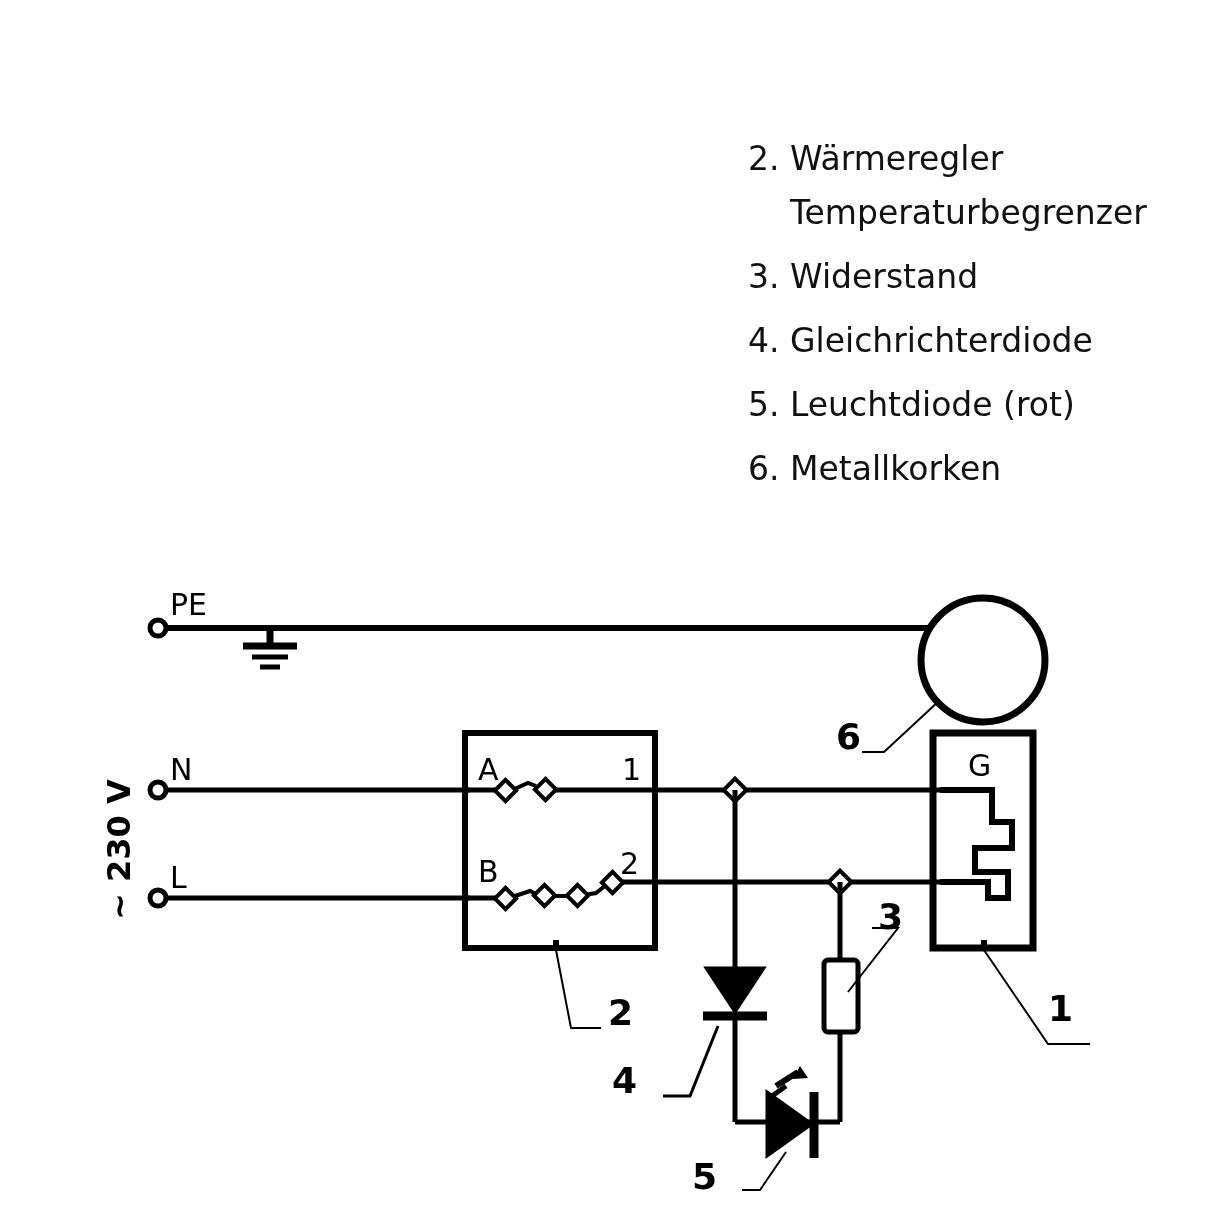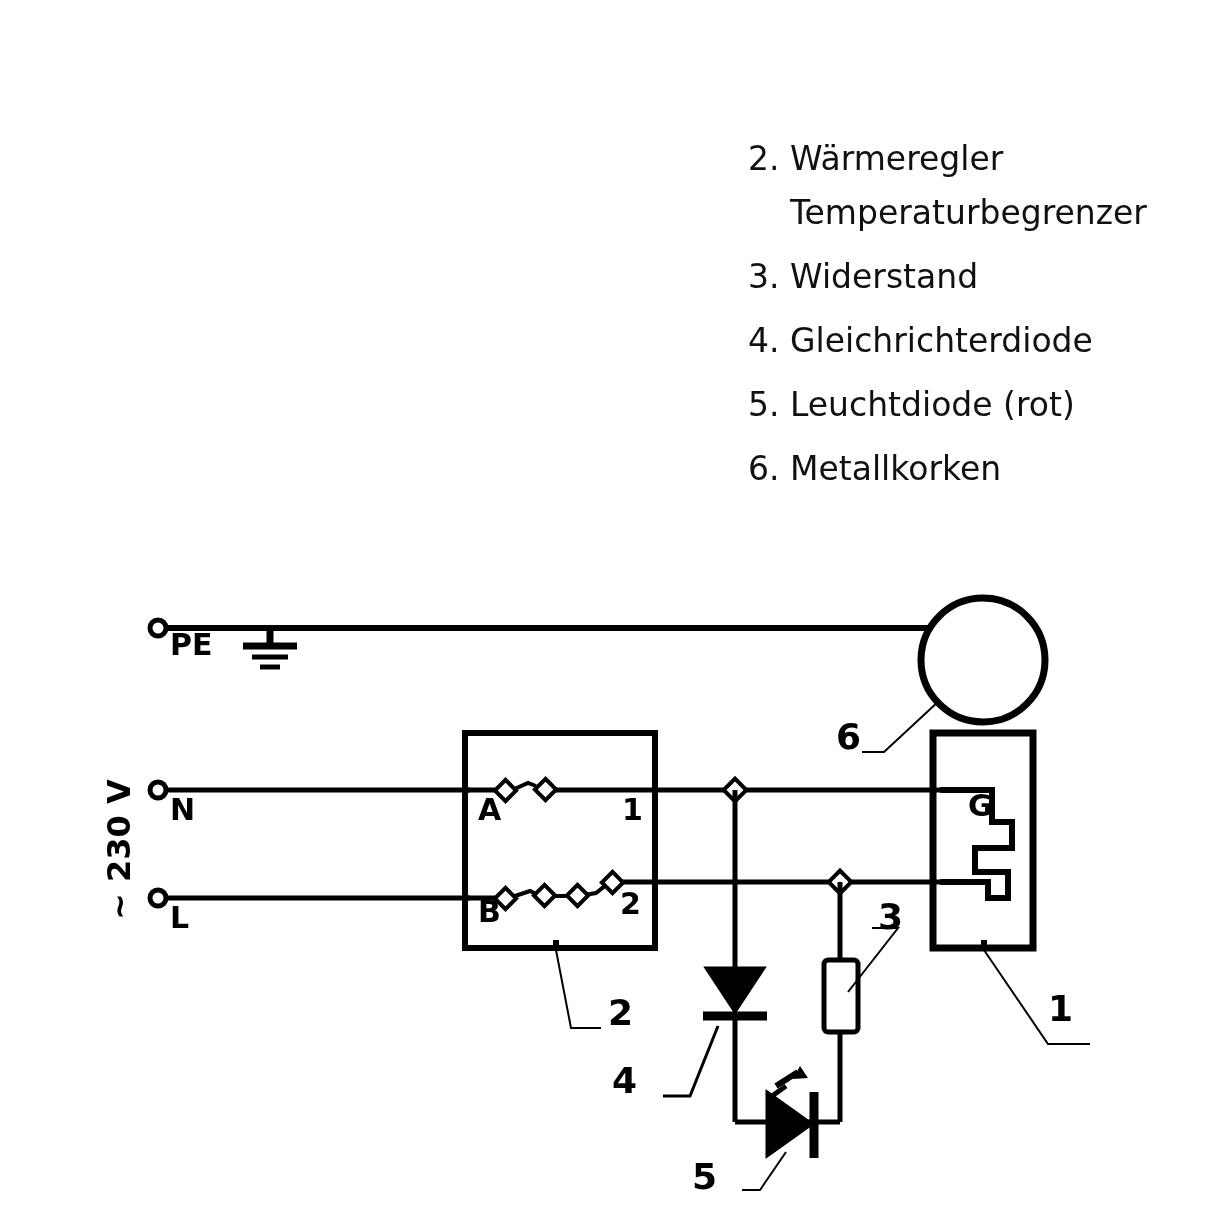--- a/index.html
+++ b/index.html
@@ -7,21 +7,21 @@
        font-family:"DejaVu Sans","Liberation Sans",sans-serif;}
   #stage{position:relative;width:1214px;height:1214px;background:#fff;}
   #svg{position:absolute;left:0;top:0;}
   .legend{position:absolute;left:748px;top:140px;width:470px;}
   .legend-row{display:flex;align-items:baseline;margin-bottom:25px;font-size:33px;color:#111;line-height:1.18;}
   .legend-num{width:42px;flex:0 0 42px;}
   .legend-txt{flex:1 1 auto;}
   .legend-row.cont .legend-num{visibility:hidden;}
   .legend-row.cont{margin-top:-10px;}
   .lbl{position:absolute;font-size:36px;font-weight:bold;color:#000;}
-  .term-lbl{position:absolute;font-size:30px;font-weight:bold;color:#000;margin-top:40px;}
+  .term-lbl{position:absolute;font-size:30px;font-weight:normal;color:#000;}
   .vlabel{position:absolute;font-size:32px;font-weight:bold;color:#000;
           transform-origin:left top;transform:rotate(-90deg);white-space:nowrap;}
 </style>
 </head>
 <body>
 
 <div id="stage">
 
   <div class="legend">
     <div class="legend-row">

